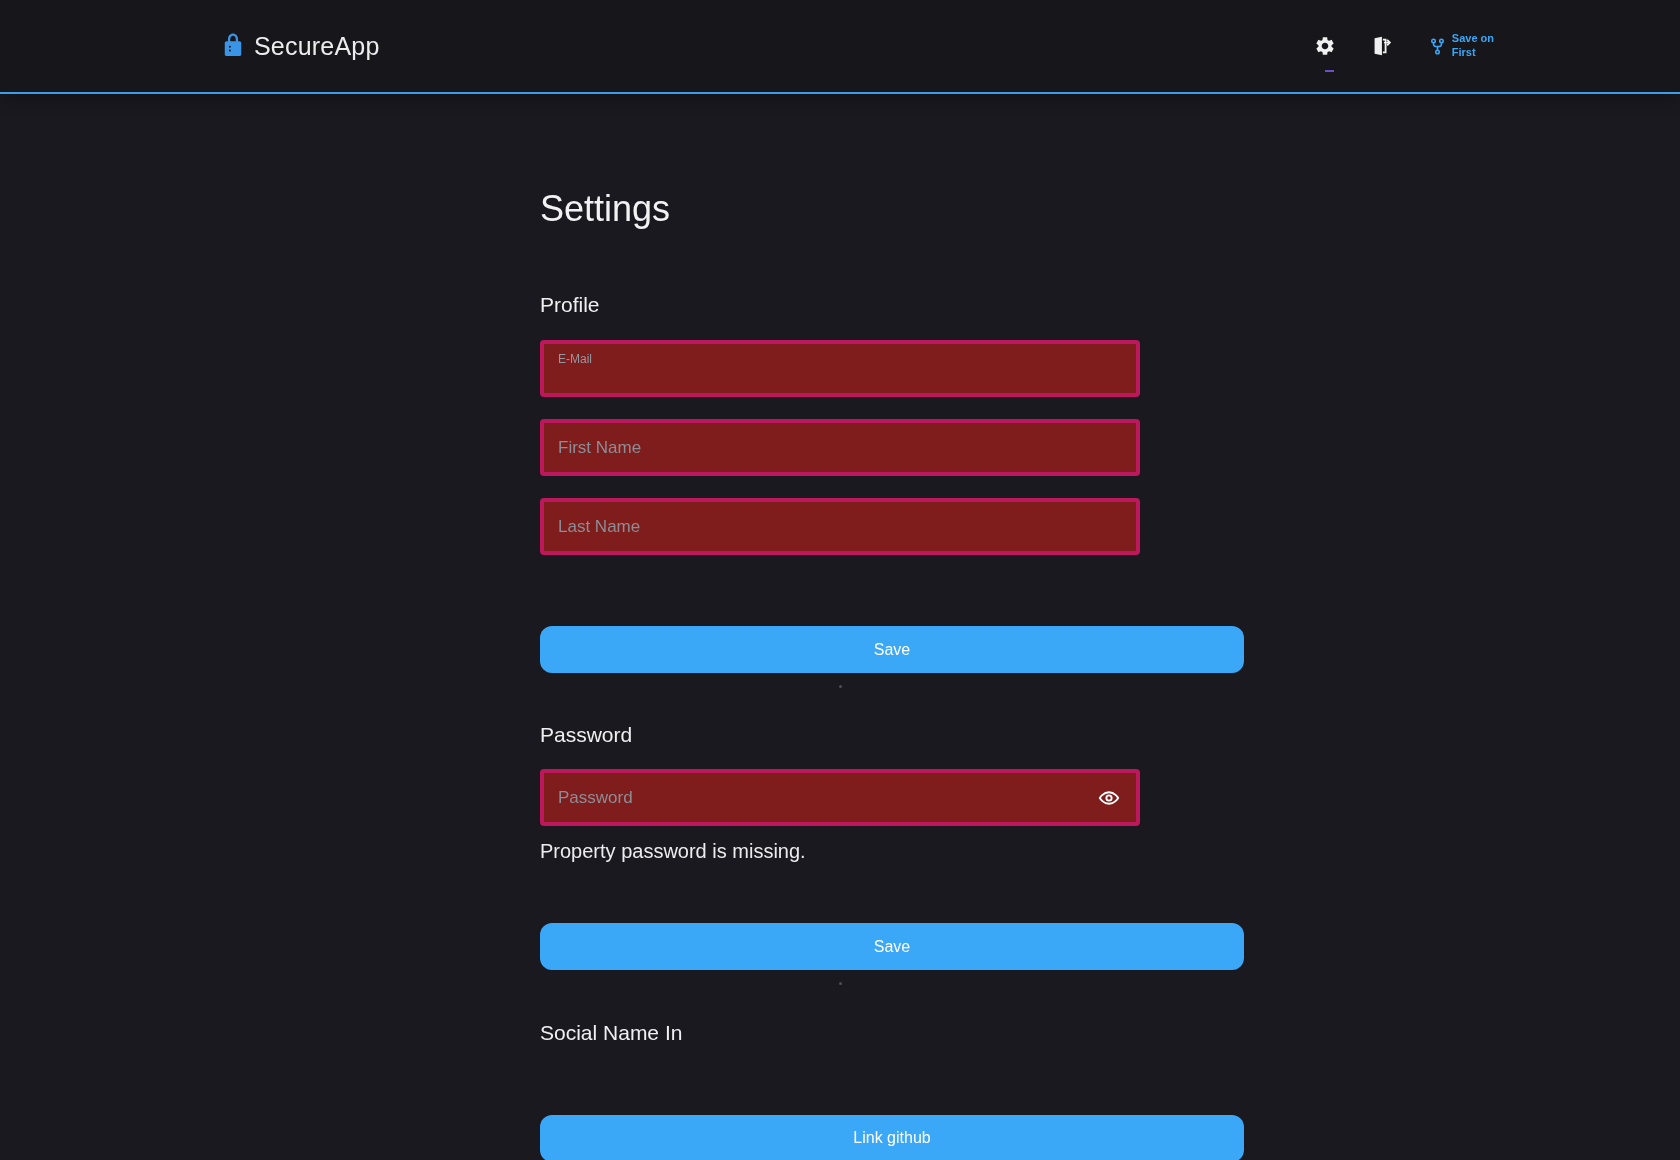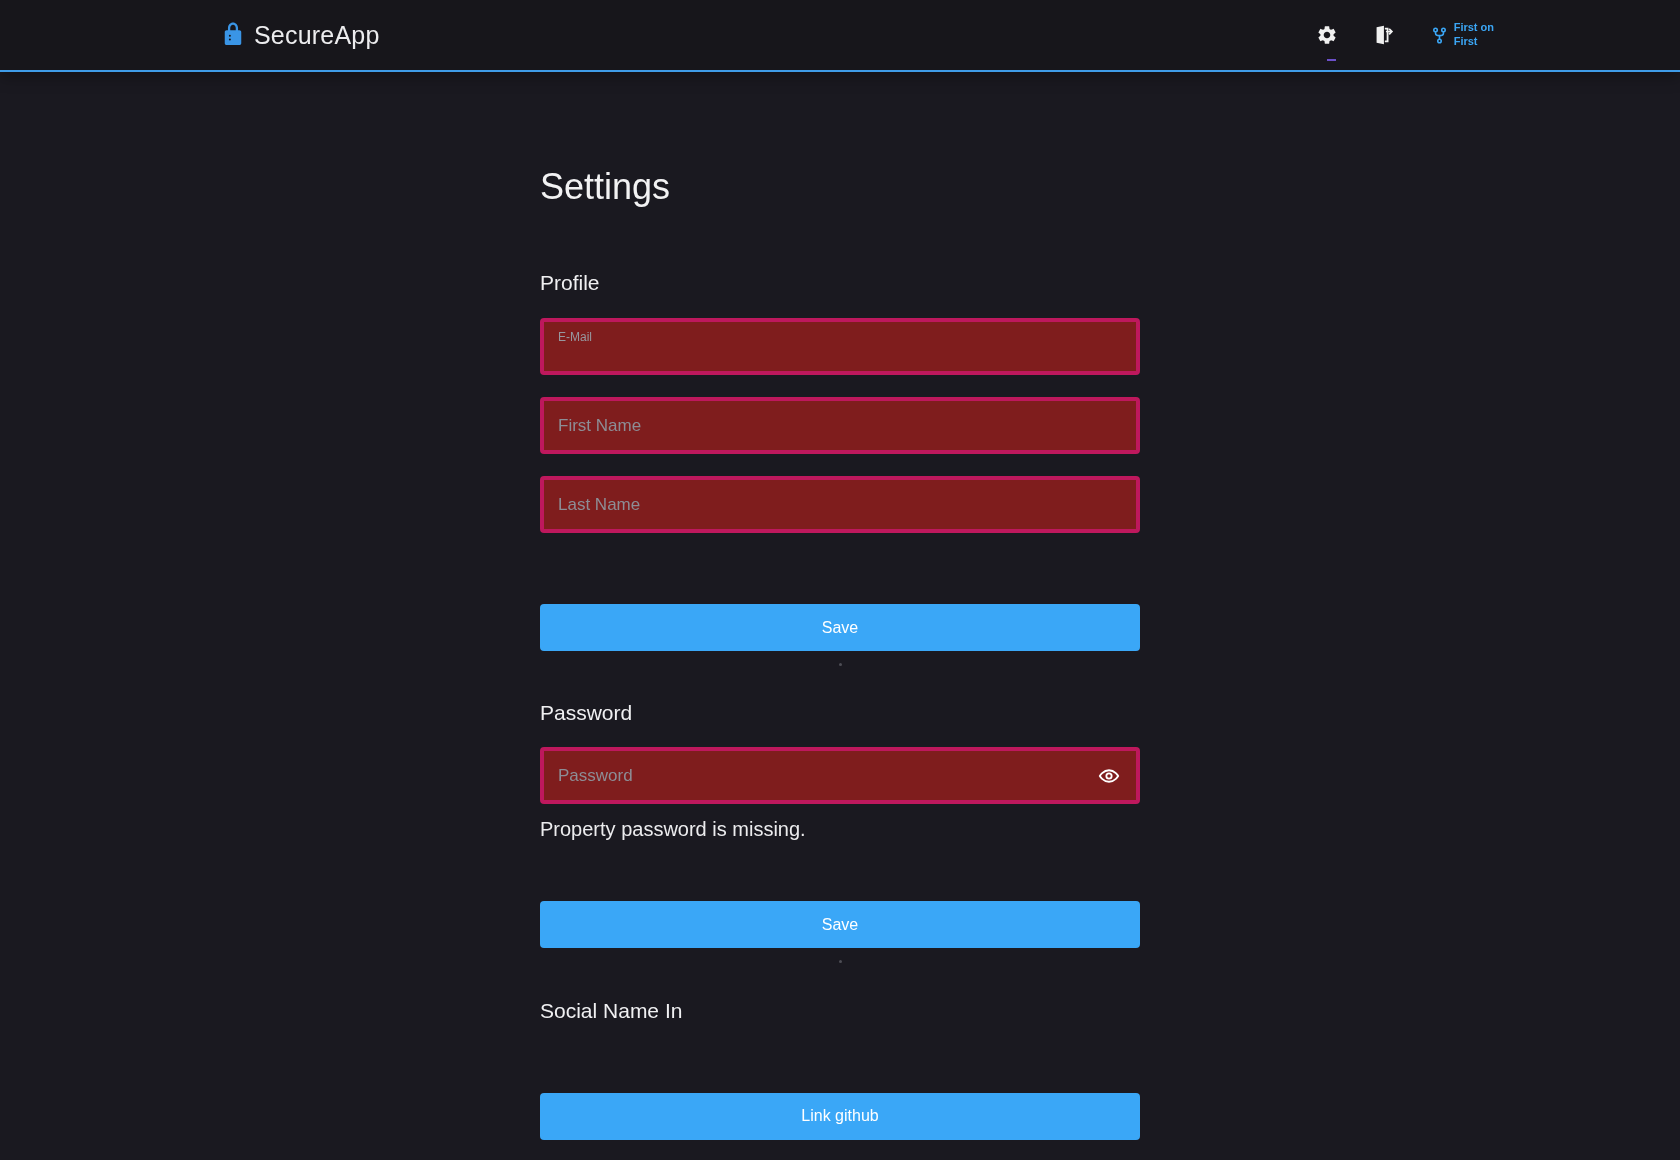--- a/index.html
+++ b/index.html
@@ -5,21 +5,21 @@
   * { margin: 0; padding: 0; box-sizing: border-box; }
   html, body {
     width: 1680px; height: 1160px;
     background: #1a1920;
     font-family: "Liberation Sans", sans-serif;
     overflow: hidden;
   }
 
   
   .navbar {
-    height: 72px;
+    height: 94px;
     background: #17161b;
     border-bottom: 2px solid #3f9ce8;
     display: flex;
     align-items: center;
     padding: 0 186px 0 222px;
     box-shadow: 0 6px 14px rgba(0,0,0,0.28);
   }
   .brand { display: flex; align-items: flex-end; gap: 10px; cursor: pointer; }
   .brand-icon { width: 22px; height: 26px; display: block; margin-bottom: 3px; }
   .brand-name { font-size: 25px; color: #ececee; letter-spacing: 0.2px; }
@@ -97,22 +97,22 @@
   }
   .eye-btn svg { width: 22px; height: 22px; display: block; }
 
   .error-text {
     margin-top: 12px;
     font-size: 20px; color: #ececee; line-height: 1.3;
   }
 
   
   .btn {
-    width: 600px; height: 47px;
-    border: none; border-radius: 4px;
+    width: 704px; height: 47px;
+    border: none; border-radius: 12px;
     background: #3aa7f7;
     color: #ffffff; font-size: 16px; font-weight: 400;
     font-family: "Liberation Sans", sans-serif;
     cursor: pointer;
   }
   .mt-save1 { margin-top: 71px; }
   .mt-save2 { margin-top: 59px; }
   .mt-link  { margin-top: 69px; }
 
   .dot-mark {
@@ -152,21 +152,21 @@
 
     <a class="fork-link">
       <svg viewBox="0 0 24 24" fill="none" stroke="#3ba6f5" stroke-width="2" stroke-linecap="round">
         <circle cx="7" cy="5" r="2.2"></circle>
         <circle cx="17" cy="5" r="2.2"></circle>
         <circle cx="12" cy="19" r="2.2"></circle>
         <path d="M7 7.4v1.8c0 2.1 2.2 3 5 3s5-.9 5-3V7.4"></path>
         <path d="M12 12.4v4.3"></path>
       </svg>
       <span class="fork-text">
-        <span>First on</span><br>
+        <span>Save on</span><br>
         <span>First</span>
       </span>
     </a>
   </div>
 </header>
 
 <main class="main">
   <h1 class="page-title">Settings</h1>
 
   <h2 class="section-title mt-profile">Profile</h2>

